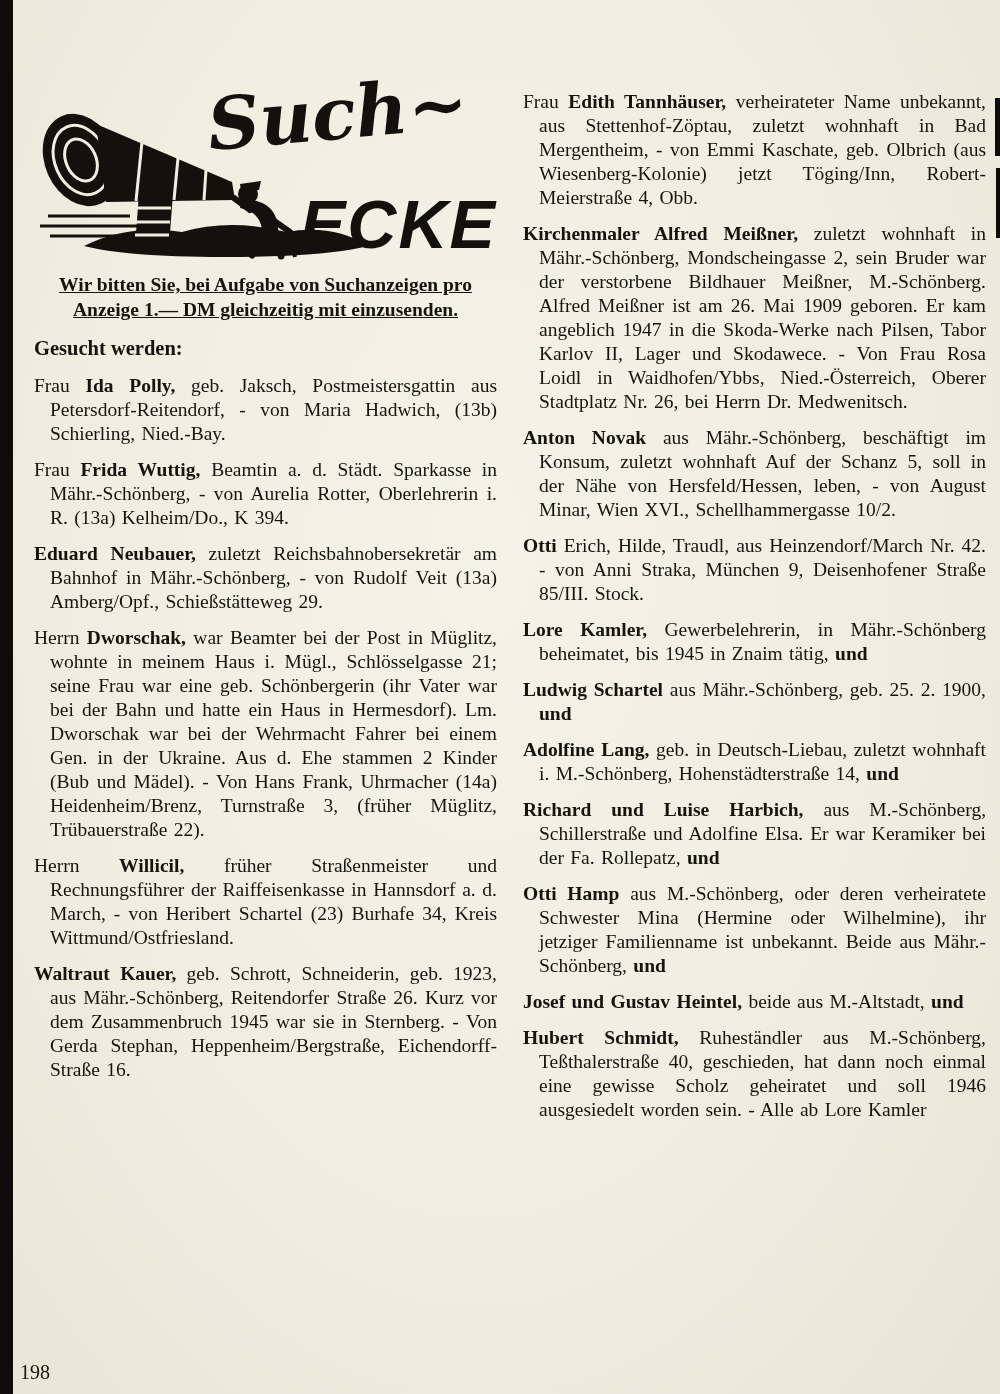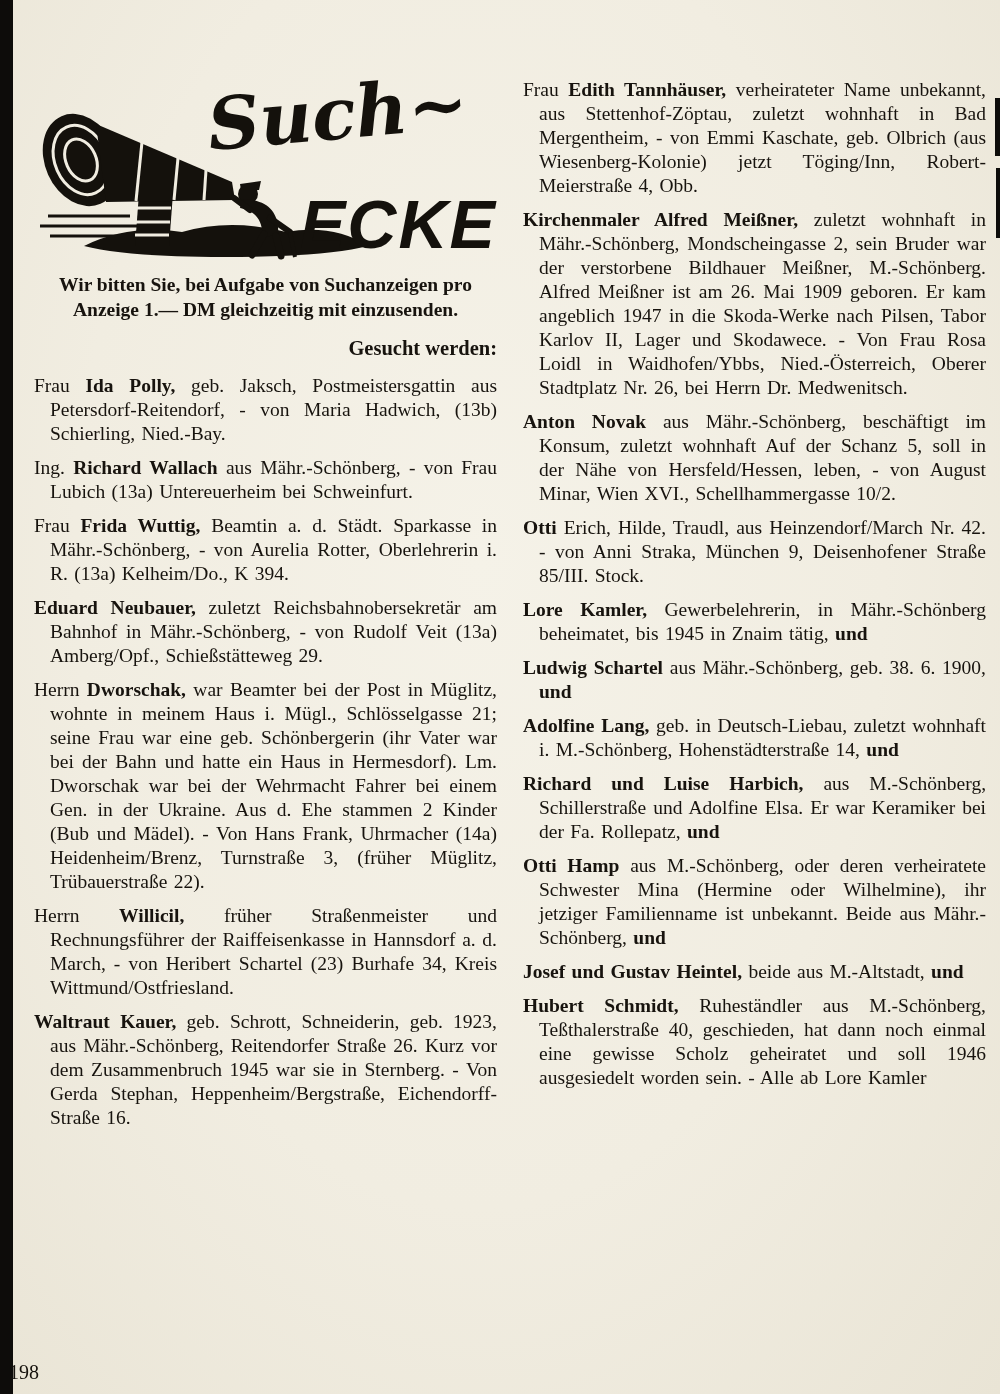--- a/index.html
+++ b/index.html
@@ -38,45 +38,46 @@
   .logo { position: relative; height: 182px; margin-bottom: 12px; }
   .logo-art { width: 463px; height: 182px; display: block; }
 
   
   .intro {
     font-weight: bold;
     text-align: center;
     font-size: 19.5px;
     line-height: 25px;
     margin: 10px 4px 14px;
+    text-decoration: underline;
   }
   .heading {
     font-weight: bold;
-    text-align: right;
+    text-align: left;
     font-size: 20.5px;
     line-height: 24px;
     margin: 0 0 14px;
   }
 
   
   .entry {
-    margin: 0 0 10px 0;
+    margin: 12px 0 10px 0;
     padding-left: 16px;
     text-indent: -16px;
     font-size: 19.5px;
     line-height: 24px;
     text-align: justify;
     word-spacing: 1.5px;
     hyphens: auto;
   }
   .entry b { font-weight: bold; }
 
   .page-number {
     position: absolute;
-    left: 9px; bottom: 10px;
+    left: 20px; bottom: 10px;
     font-size: 20px;
   }
 </style>
 </head>
 <body>
 
 <div class="page">
   <div class="scan-edge"></div>
   <div class="scan-artifact a1"></div>
   <div class="scan-artifact a2"></div>
@@ -130,37 +131,36 @@
           <text x="266" y="170" font-family="Liberation Sans, sans-serif" font-size="68" font-style="italic" font-weight="bold" letter-spacing="2" fill="#14110c">ECKE</text>
         </svg>
       </div>
 
       <p class="intro" lang="de">Wir bitten Sie, bei Aufgabe von Suchanzeigen pro Anzeige 1.— DM gleichzeitig mit einzusenden.</p>
 
       <h2 class="heading">Gesucht werden:</h2>
 
       <div id="left-entries">
           <p class="entry" lang="de"><span>Frau </span><b>Ida Polly,</b><span> geb. Jaksch, Postmeistersgattin aus Petersdorf-Reitendorf, - von Maria Hadwich, (13b) Schierling, Nied.-Bay.</span></p>
-          <p class="entry" lang="de"><span>Ing. </span><b>Richard Wallach</b><span> aus Mähr.-Schönberg, - von Frau Lubich (13a) Untereuerheim bei Schweinfurt.</span></p>
           <p class="entry" lang="de"><span>Frau </span><b>Frida Wuttig,</b><span> Beamtin a. d. Städt. Sparkasse in Mähr.-Schönberg, - von Aurelia Rotter, Oberlehrerin i. R. (13a) Kelheim/Do., K 394.</span></p>
           <p class="entry" lang="de"><b>Eduard Neubauer,</b><span> zuletzt Reichsbahnobersekretär am Bahnhof in Mähr.-Schönberg, - von Rudolf Veit (13a) Amberg/Opf., Schießstätteweg 29.</span></p>
           <p class="entry" lang="de"><span>Herrn </span><b>Dworschak,</b><span> war Beamter bei der Post in Müglitz, wohnte in meinem Haus i. Mügl., Schlösselgasse 21; seine Frau war eine geb. Schönbergerin (ihr Vater war bei der Bahn und hatte ein Haus in Hermesdorf). Lm. Dworschak war bei der Wehrmacht Fahrer bei einem Gen. in der Ukraine. Aus d. Ehe stammen 2 Kinder (Bub und Mädel). - Von Hans Frank, Uhrmacher (14a) Heidenheim/Brenz, Turnstraße 3, (früher Müglitz, Trübauerstraße 22).</span></p>
           <p class="entry" lang="de"><span>Herrn </span><b>Willicil,</b><span> früher Straßenmeister und Rechnungsführer der Raiffeisenkasse in Hannsdorf a. d. March, - von Heribert Schartel (23) Burhafe 34, Kreis Wittmund/Ostfriesland.</span></p>
           <p class="entry" lang="de"><b>Waltraut Kauer,</b><span> geb. Schrott, Schneiderin, geb. 1923, aus Mähr.-Schönberg, Reitendorfer Straße 26. Kurz vor dem Zusammenbruch 1945 war sie in Sternberg. - Von Gerda Stephan, Heppenheim/Bergstraße, Eichendorff-Straße 16.</span></p>
         </div>
     </div>
 
     <div class="col col-right">
       <div id="right-entries">
           <p class="entry" lang="de"><span>Frau </span><b>Edith Tannhäuser,</b><span> verheirateter Name unbekannt, aus Stettenhof-Zöptau, zuletzt wohnhaft in Bad Mergentheim, - von Emmi Kaschate, geb. Olbrich (aus Wiesenberg-Kolonie) jetzt Töging/Inn, Robert-Meierstraße 4, Obb.</span></p>
           <p class="entry" lang="de"><b>Kirchenmaler Alfred Meißner,</b><span> zuletzt wohnhaft in Mähr.-Schönberg, Mondscheingasse 2, sein Bruder war der verstorbene Bildhauer Meißner, M.-Schönberg. Alfred Meißner ist am 26. Mai 1909 geboren. Er kam angeblich 1947 in die Skoda-Werke nach Pilsen, Tabor Karlov II, Lager und Skodawece. - Von Frau Rosa Loidl in Waidhofen/Ybbs, Nied.-Österreich, Oberer Stadtplatz Nr. 26, bei Herrn Dr. Medwenitsch.</span></p>
           <p class="entry" lang="de"><b>Anton Novak</b><span> aus Mähr.-Schönberg, beschäftigt im Konsum, zuletzt wohnhaft Auf der Schanz 5, soll in der Nähe von Hersfeld/Hessen, leben, - von August Minar, Wien XVI., Schellhammergasse 10/2.</span></p>
           <p class="entry" lang="de"><b>Otti</b><span> Erich, Hilde, Traudl, aus Heinzendorf/March Nr. 42. - von Anni Straka, München 9, Deisenhofener Straße 85/III. Stock.</span></p>
           <p class="entry" lang="de"><b>Lore Kamler,</b><span> Gewerbelehrerin, in Mähr.-Schönberg beheimatet, bis 1945 in Znaim tätig, </span><b>und</b></p>
-          <p class="entry" lang="de"><b>Ludwig Schartel</b><span> aus Mähr.-Schönberg, geb. 38. 6. 1900, </span><b>und</b></p>
+          <p class="entry" lang="de"><b>Ludwig Schartel</b><span> aus Mähr.-Schönberg, geb. 25. 2. 1900, </span><b>und</b></p>
           <p class="entry" lang="de"><b>Adolfine Lang,</b><span> geb. in Deutsch-Liebau, zuletzt wohnhaft i. M.-Schönberg, Hohenstädterstraße 14, </span><b>und</b></p>
           <p class="entry" lang="de"><b>Richard und Luise Harbich,</b><span> aus M.-Schönberg, Schillerstraße und Adolfine Elsa. Er war Keramiker bei der Fa. Rollepatz, </span><b>und</b></p>
           <p class="entry" lang="de"><b>Otti Hamp</b><span> aus M.-Schönberg, oder deren verheiratete Schwester Mina (Hermine oder Wilhelmine), ihr jetziger Familienname ist unbekannt. Beide aus Mähr.-Schönberg, </span><b>und</b></p>
           <p class="entry" lang="de"><b>Josef und Gustav Heintel,</b><span> beide aus M.-Altstadt, </span><b>und</b></p>
           <p class="entry" lang="de"><b>Hubert Schmidt,</b><span> Ruheständler aus M.-Schönberg, Teßthalerstraße 40, geschieden, hat dann noch einmal eine gewisse Scholz geheiratet und soll 1946 ausgesiedelt worden sein. - Alle ab Lore Kamler</span></p>
         </div>
     </div>
 
   </div>
 

